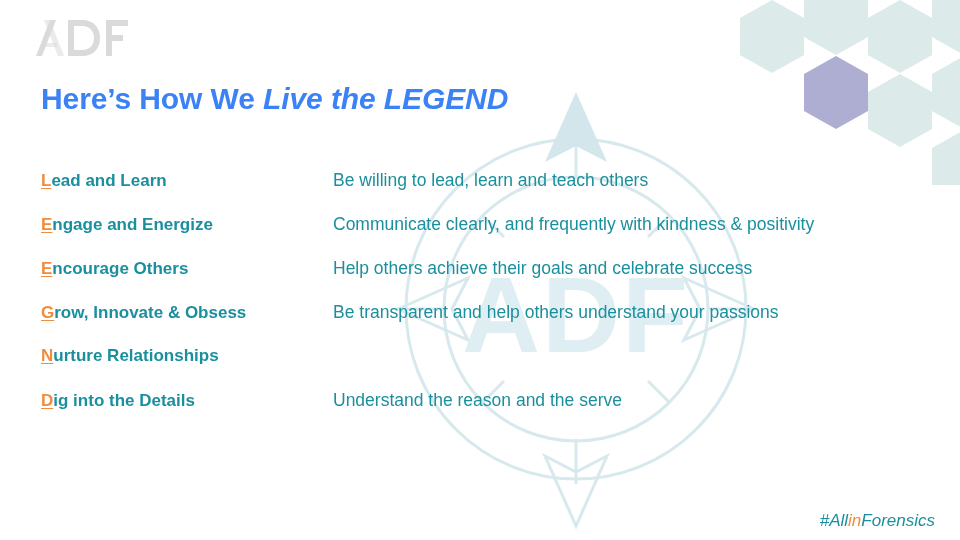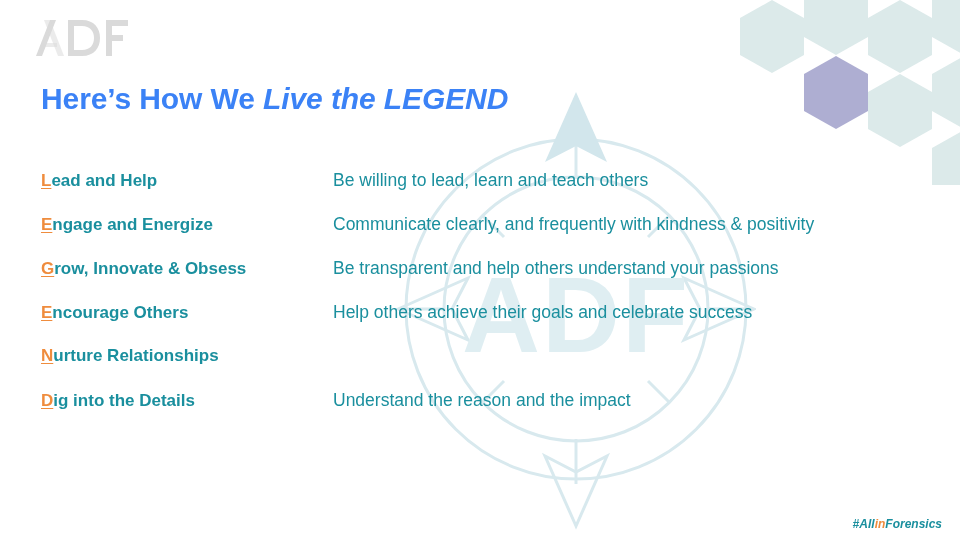--- a/index.html
+++ b/index.html
@@ -93,25 +93,25 @@
   .legend-desc {
     flex: 1 1 auto;
     font-size: 17.5px;
     color: #1a8f9e;
     white-space: nowrap;
   }
 
   
   .footer {
     position: absolute;
-    right: 18px;
+    right: 25px;
     bottom: 9px;
-    font-size: 12px;
+    font-size: 17px;
     font-style: italic;
-    font-weight: bold;
+    font-weight: normal;
     white-space: nowrap;
   }
   .footer .t { color: #1a8f9e; }
   .footer .o { color: #ef8c3d; }
 </style>
 </head>
 <body>
 
 <div class="slide">
 
@@ -180,46 +180,46 @@
     </svg>
   </div>
 
   <div class="title">
     <span class="reg">Here’s How We </span><span class="ital">Live the LEGEND</span>
   </div>
 
   <div class="legend">
 
     <div class="legend-row">
-      <div class="legend-term"><span class="initial">L</span><span>ead and Help</span></div>
+      <div class="legend-term"><span class="initial">L</span><span>ead and Learn</span></div>
       <div class="legend-desc">Be willing to lead, learn and teach others</div>
     </div>
 
     <div class="legend-row">
       <div class="legend-term"><span class="initial">E</span><span>ngage and Energize</span></div>
       <div class="legend-desc">Communicate clearly, and frequently with kindness &amp; positivity</div>
     </div>
 
     <div class="legend-row">
+      <div class="legend-term"><span class="initial">E</span><span>ncourage Others</span></div>
+      <div class="legend-desc">Help others achieve their goals and celebrate success</div>
+    </div>
+
+    <div class="legend-row">
       <div class="legend-term"><span class="initial">G</span><span>row, Innovate &amp; Obsess</span></div>
       <div class="legend-desc">Be transparent and help others understand your passions</div>
     </div>
 
     <div class="legend-row">
-      <div class="legend-term"><span class="initial">E</span><span>ncourage Others</span></div>
-      <div class="legend-desc">Help others achieve their goals and celebrate success</div>
-    </div>
-
-    <div class="legend-row">
       <div class="legend-term"><span class="initial">N</span><span>urture Relationships</span></div>
     </div>
 
     <div class="legend-row">
       <div class="legend-term"><span class="initial">D</span><span>ig into the Details</span></div>
-      <div class="legend-desc">Understand the reason and the impact</div>
+      <div class="legend-desc">Understand the reason and the serve</div>
     </div>
 
   </div>
 
   <div class="footer">
     <span class="t">#All</span><span class="o">in</span><span class="t">Forensics</span>
   </div>
 
 </div>
 

